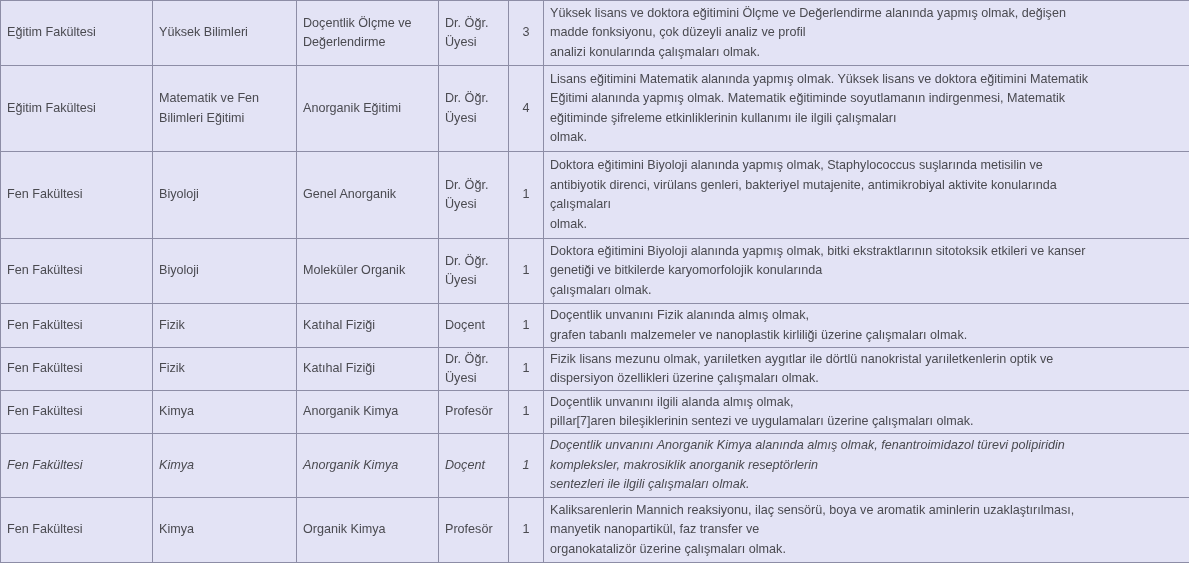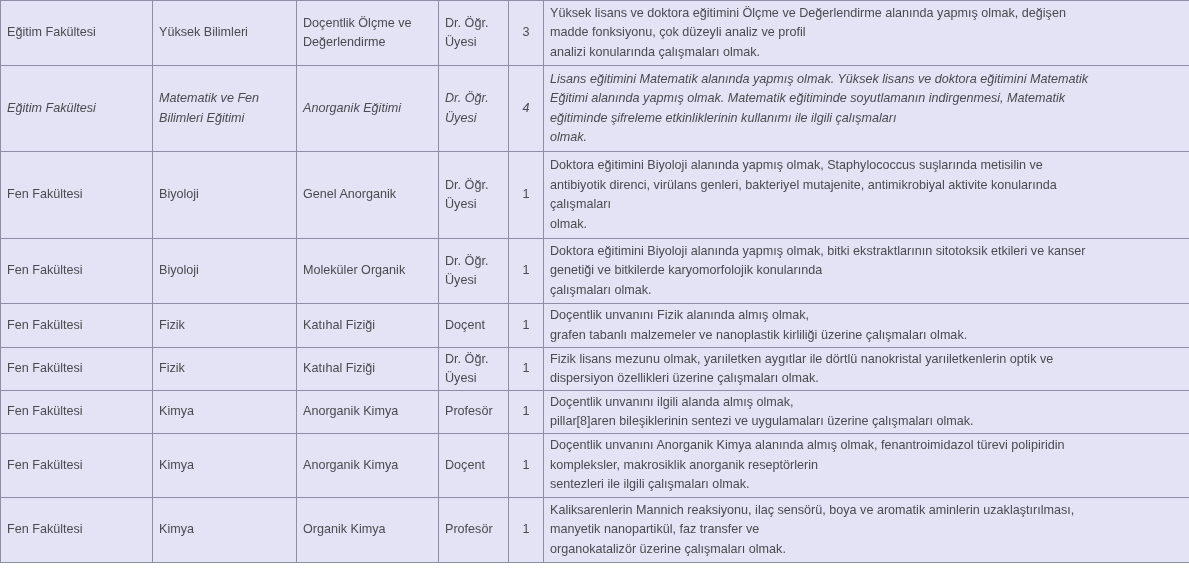--- a/index.html
+++ b/index.html
@@ -49,27 +49,27 @@
     vertical-align: middle;
   }
   td.requirements {
     vertical-align: top;
     padding-top: 4px;
     padding-left: 7px;
     line-height: 20px;
   }
   
   tr.r0 td { height: 64px; }
-  tr.r1 td { height: 85px; font-style: italic; }
+  tr.r1 td { height: 85px; }
   tr.r2 td { height: 86px; }
   tr.r3 td { height: 64px; }
   tr.r4 td { height: 43px; }
   tr.r5 td { height: 42px; }
   tr.r6 td { height: 42px; }
-  tr.r7 td { height: 63px; }
+  tr.r7 td { height: 63px; font-style: italic; }
   tr.r8 td { height: 64px; }
 </style>
 </head>
 <body>
 
 <table id="vacancy-table">
   <colgroup>
     <col class="c-faculty">
     <col class="c-department">
     <col class="c-field">
@@ -145,21 +145,21 @@
         <td class="requirements">Fizik lisans mezunu olmak, yarıiletken aygıtlar ile dörtlü nanokristal yarıiletkenlerin optik ve
 dispersiyon özellikleri üzerine çalışmaları olmak.</td>
       </tr>
       <tr class="r6">
         <td class="faculty">Fen Fakültesi</td>
         <td class="department">Kimya</td>
         <td class="field">Anorganik Kimya</td>
         <td class="title">Profesör</td>
         <td class="quantity">1</td>
         <td class="requirements">Doçentlik unvanını ilgili alanda almış olmak,
-pillar[8]aren bileşiklerinin sentezi ve uygulamaları üzerine çalışmaları olmak.</td>
+pillar[7]aren bileşiklerinin sentezi ve uygulamaları üzerine çalışmaları olmak.</td>
       </tr>
       <tr class="r7">
         <td class="faculty">Fen Fakültesi</td>
         <td class="department">Kimya</td>
         <td class="field">Anorganik Kimya</td>
         <td class="title">Doçent</td>
         <td class="quantity">1</td>
         <td class="requirements">Doçentlik unvanını Anorganik Kimya alanında almış olmak, fenantroimidazol türevi polipiridin
 kompleksler, makrosiklik anorganik reseptörlerin
 sentezleri ile ilgili çalışmaları olmak.</td>

